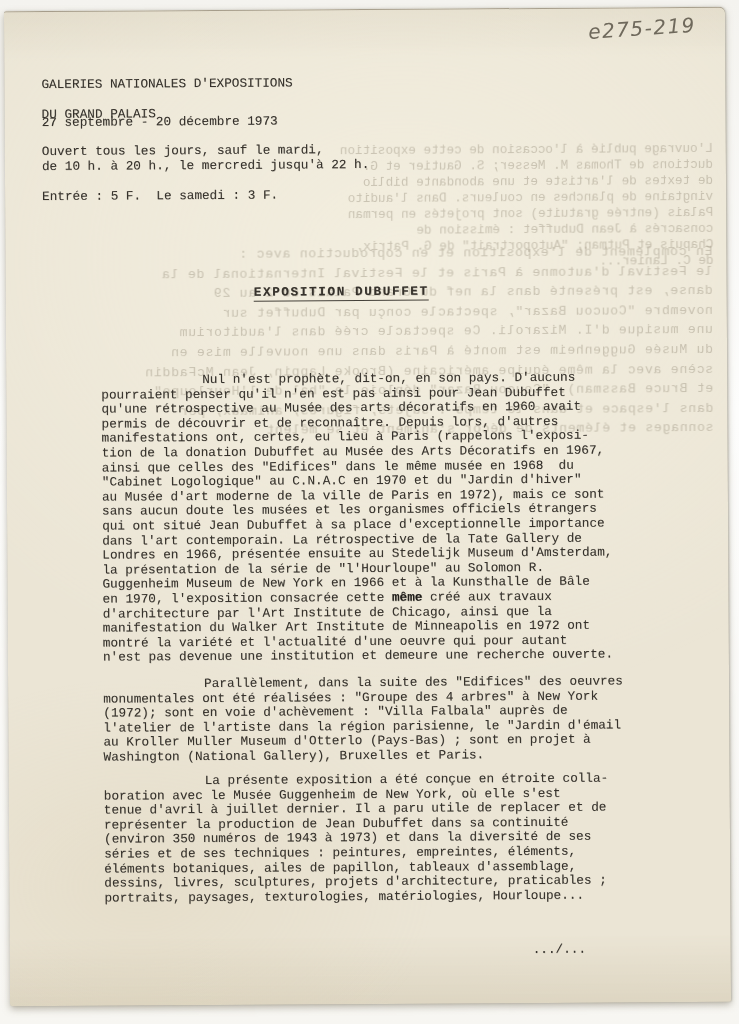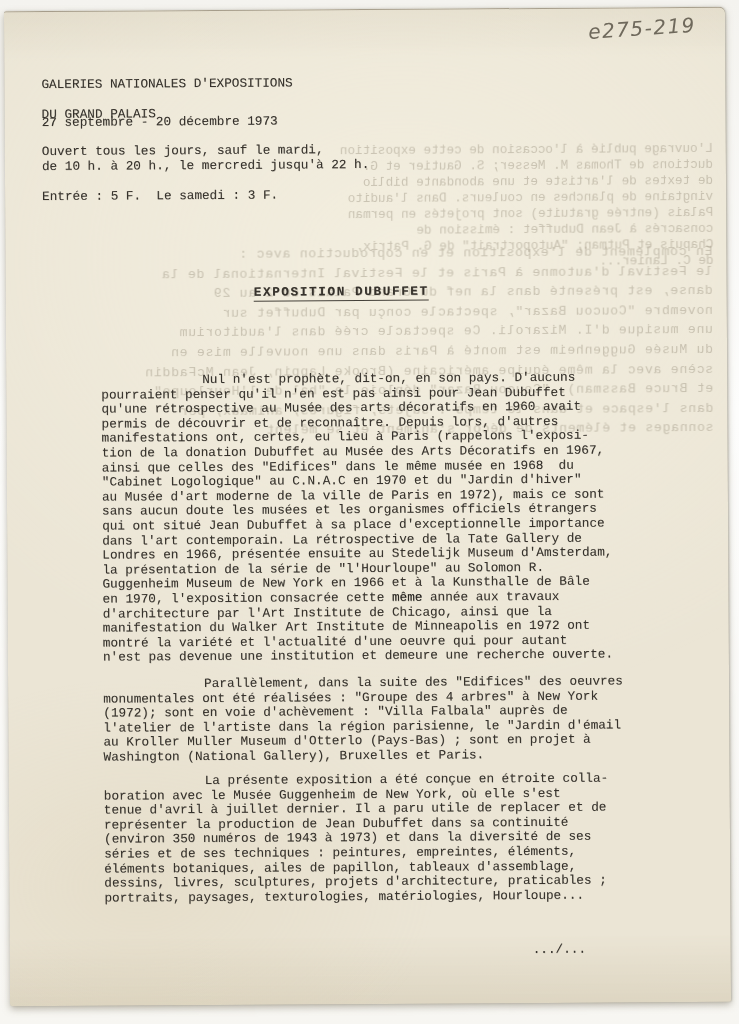--- a/index.html
+++ b/index.html
@@ -16,21 +16,21 @@
       radial-gradient(60% 30% at 18% 88%, rgba(210,196,164,.22), rgba(210,196,164,0) 70%),
       linear-gradient(to bottom, rgba(186,176,152,.20), rgba(186,176,152,0) 5%, rgba(186,176,152,0) 93%, rgba(190,178,150,.30)),
       #ebe5d5;
     border-top:1px solid rgba(120,112,94,.55);
     border-radius:2px 6px 2px 3px;
     box-shadow:0 3px 7px rgba(130,122,102,.50), 1px 0 2px rgba(130,122,102,.35);
     transform:rotate(-0.35deg);
     font-size:12.7px;color:#36322c;
   }
   .tline{height:14.6px;line-height:14.6px;white-space:pre;text-shadow:.3px .3px 0 rgba(54,50,44,.30);}
-  .em{font-weight:normal;color:#211e1a;text-shadow:.4px .4px 0 rgba(33,30,26,.45);}
+  .em{font-weight:bold;color:#211e1a;text-shadow:.4px .4px 0 rgba(33,30,26,.45);}
 
   
   .bleed{position:absolute;transform:scaleX(-1);color:#8f8673;opacity:.40;filter:blur(.5px);}
   .bleed .tline{text-shadow:none;}
   .bleed-top{left:318px;top:133px;width:390px;overflow:hidden;}
   .bleed-top .tline{height:16px;line-height:16px;}
   .bleed-mid{left:30px;top:234px;width:677px;font-size:13.2px;letter-spacing:.7px;}
   .bleed-mid .tline{height:19.6px;line-height:19.6px;}
 
   .pencil{
@@ -102,21 +102,21 @@
         <div class="tline">tion de la donation Dubuffet au Musée des Arts Décoratifs en 1967,</div>
         <div class="tline">ainsi que celles des "Edifices" dans le même musée en 1968  du</div>
         <div class="tline">"Cabinet Logologique" au C.N.A.C en 1970 et du "Jardin d'hiver"</div>
         <div class="tline">au Musée d'art moderne de la ville de Paris en 1972), mais ce sont</div>
         <div class="tline">sans aucun doute les musées et les organismes officiels étrangers</div>
         <div class="tline">qui ont situé Jean Dubuffet à sa place d'exceptionnelle importance</div>
         <div class="tline">dans l'art contemporain. La rétrospective de la Tate Gallery de</div>
         <div class="tline">Londres en 1966, présentée ensuite au Stedelijk Museum d'Amsterdam,</div>
         <div class="tline">la présentation de la série de "l'Hourloupe" au Solomon R.</div>
         <div class="tline">Guggenheim Museum de New York en 1966 et à la Kunsthalle de Bâle</div>
-        <div class="tline"><span>en 1970, l'exposition consacrée cette </span><span class="em">même</span><span> année aux travaux</span></div>
+        <div class="tline"><span>en 1970, l'exposition consacrée cette </span><span class="em">même</span><span> créé aux travaux</span></div>
         <div class="tline">d'architecture par l'Art Institute de Chicago, ainsi que la</div>
         <div class="tline">manifestation du Walker Art Institute de Minneapolis en 1972 ont</div>
         <div class="tline">montré la variété et l'actualité d'une oeuvre qui pour autant</div>
         <div class="tline">n'est pas devenue une institution et demeure une recherche ouverte.</div>
       </div>
     <div class="para p2">
         <div class="tline">Parallèlement, dans la suite des "Edifices" des oeuvres</div>
         <div class="tline">monumentales ont été réalisées : "Groupe des 4 arbres" à New York</div>
         <div class="tline">(1972); sont en voie d'achèvement : "Villa Falbala" auprès de</div>
         <div class="tline">l'atelier de l'artiste dans la région parisienne, le "Jardin d'émail</div>

